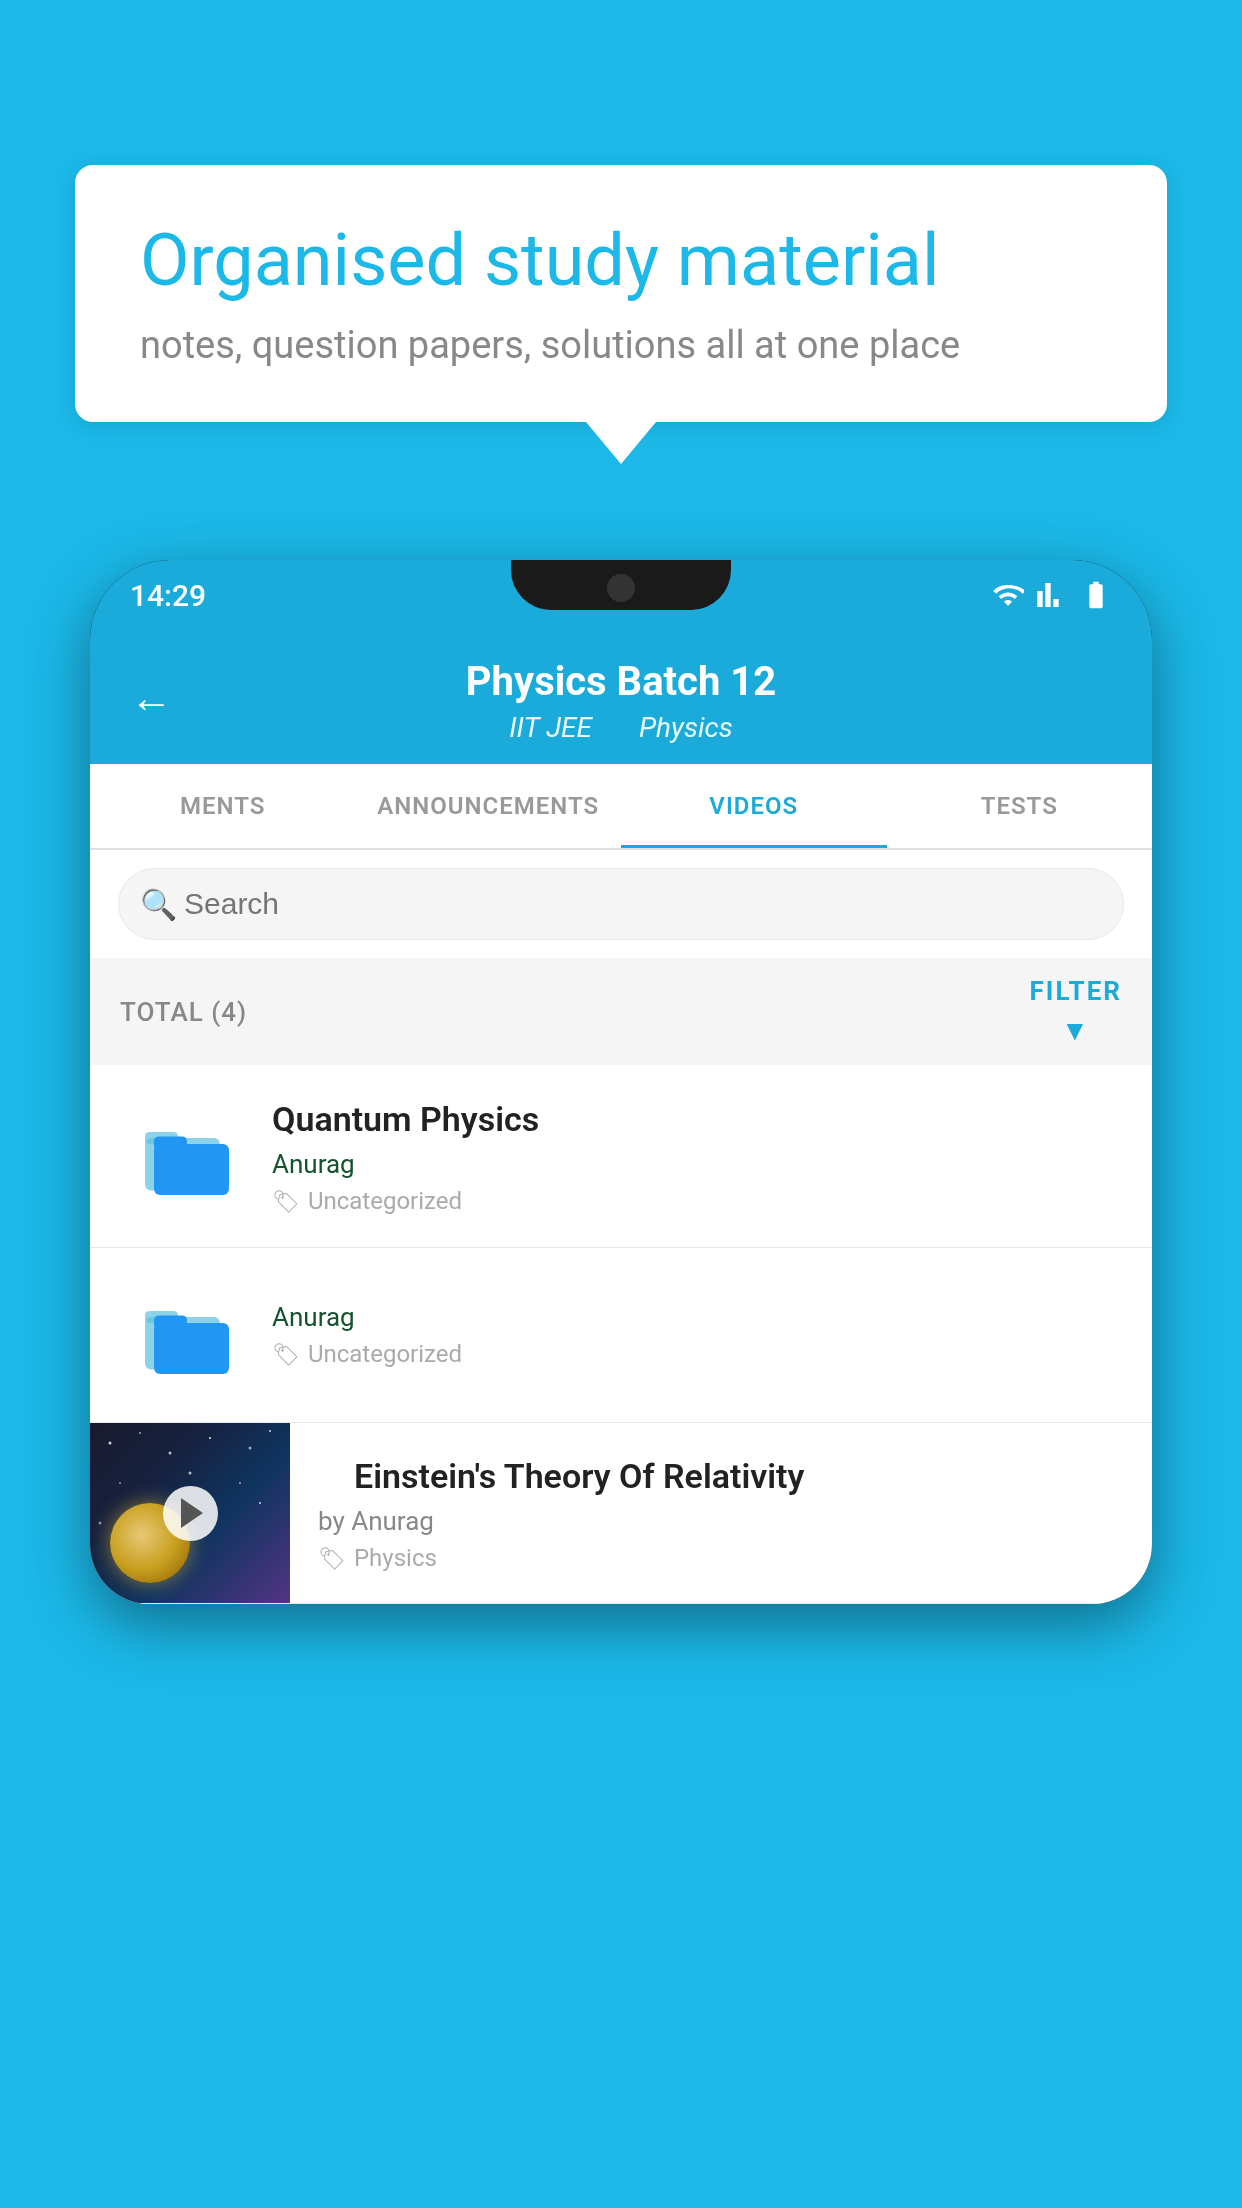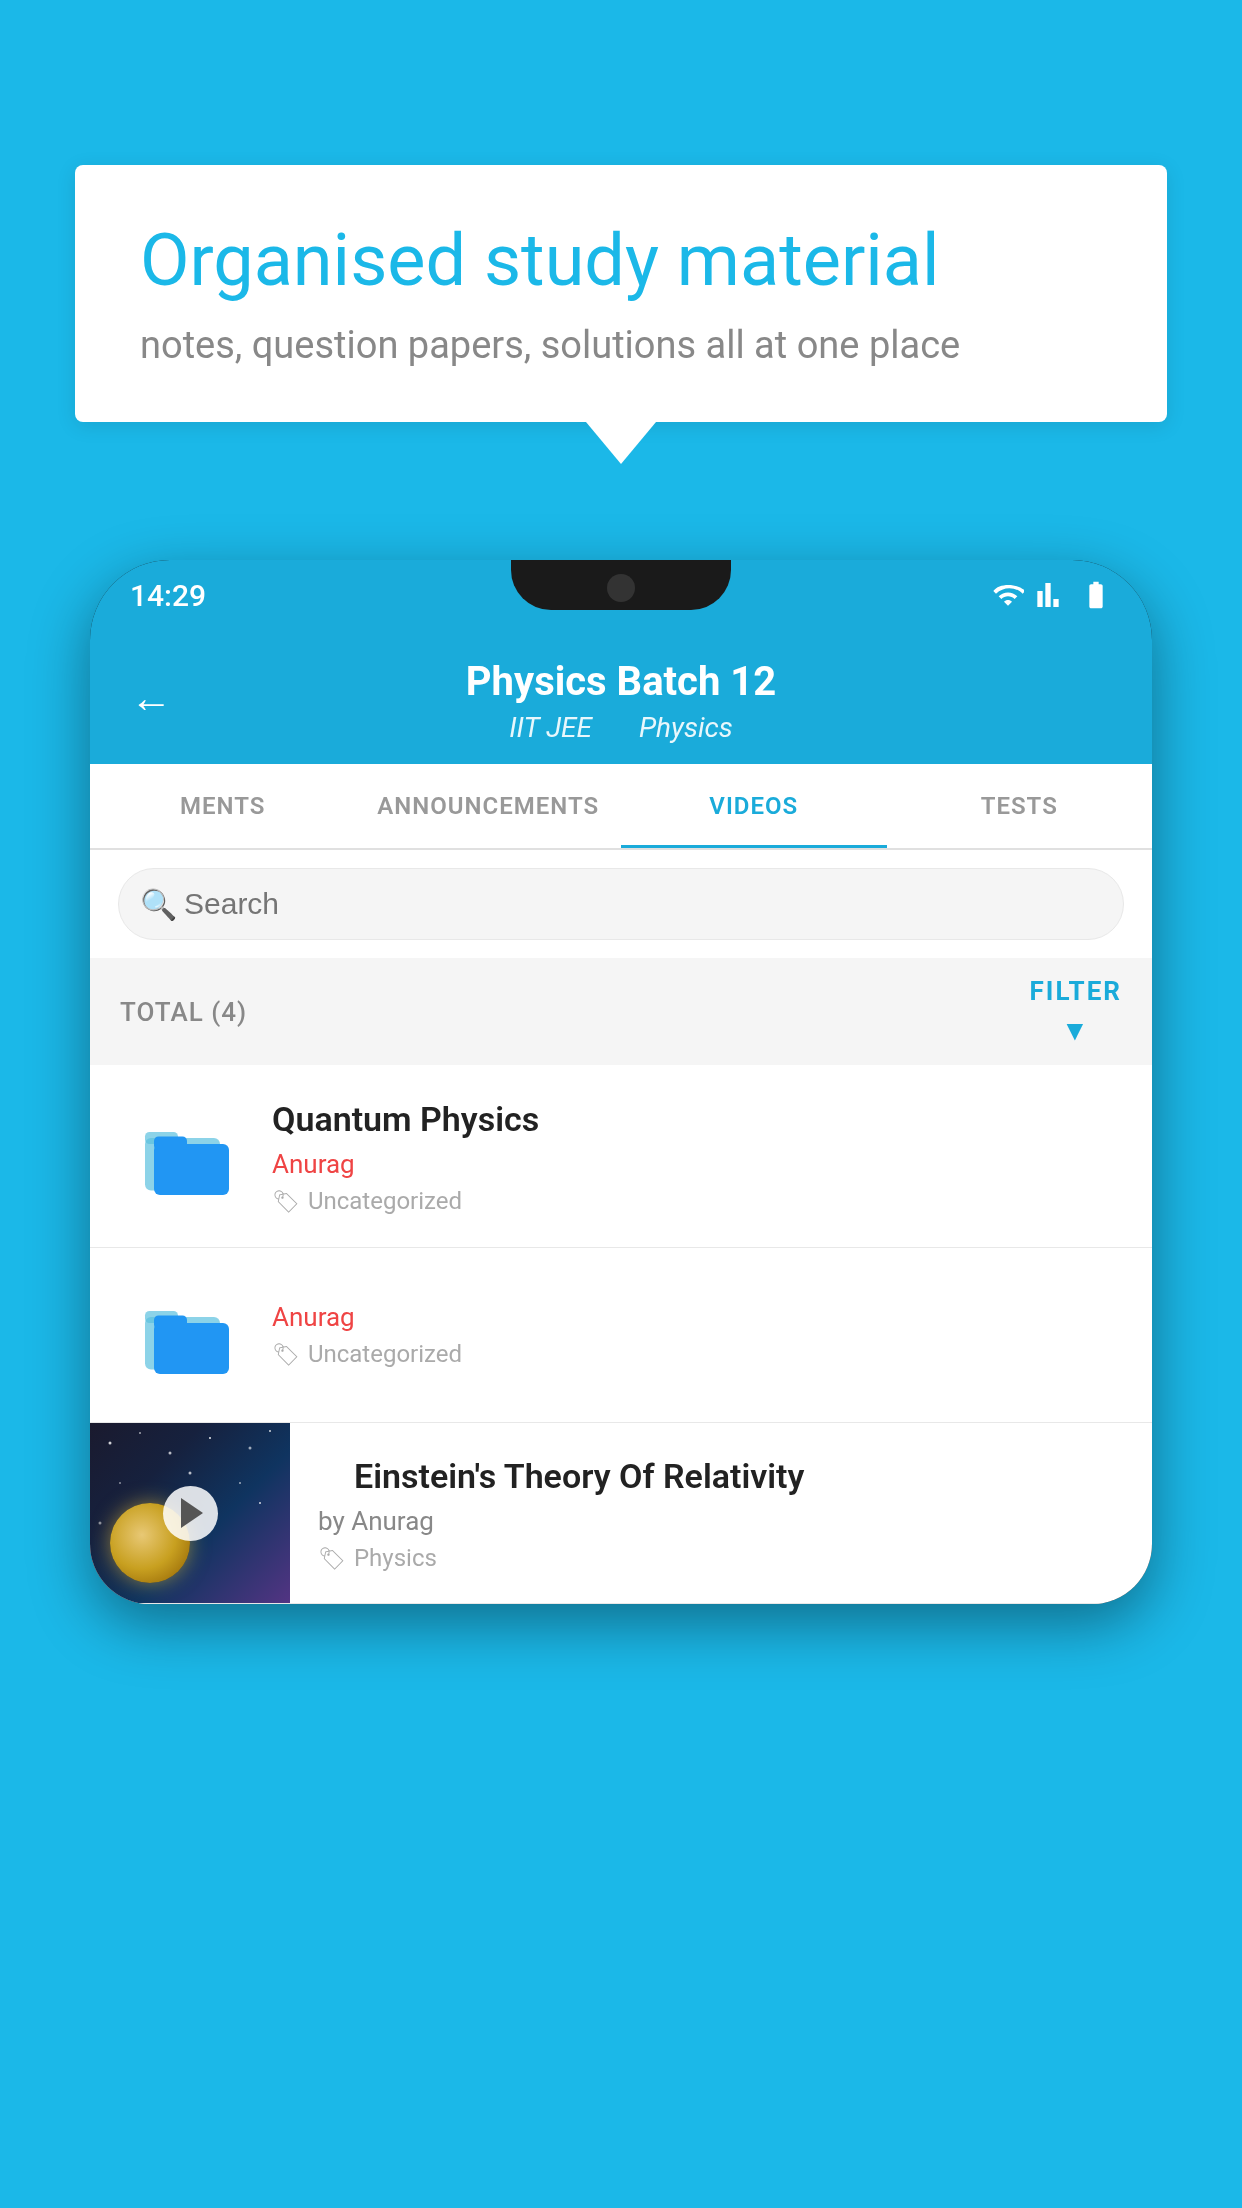--- a/index.html
+++ b/index.html
@@ -12,21 +12,21 @@
       position: relative;
     }
 
     
     .speech-bubble {
       position: absolute;
       top: 165px;
       left: 75px;
       right: 75px;
       background: white;
-      border-radius: 8px;
+      border-radius: 18px;
       padding: 55px 65px 55px 65px;
       box-shadow: 0 4px 20px rgba(0,0,0,0.1);
     }
     .speech-bubble::after {
       content: '';
       position: absolute;
       bottom: -42px;
       left: 50%;
       transform: translateX(-50%);
       border-width: 42px 35px 0 35px;
@@ -259,21 +259,21 @@
       flex: 1;
     }
     .video-title {
       color: #222;
       font-size: 34px;
       font-weight: 600;
       margin-bottom: 8px;
       line-height: 1.3;
     }
     .video-author {
-      color: #ef4444;
+      color: #14532d;
       font-size: 26px;
       margin-bottom: 8px;
     }
     .video-tag {
       color: #aaa;
       font-size: 24px;
       display: flex;
       align-items: center;
       gap: 8px;
     }

